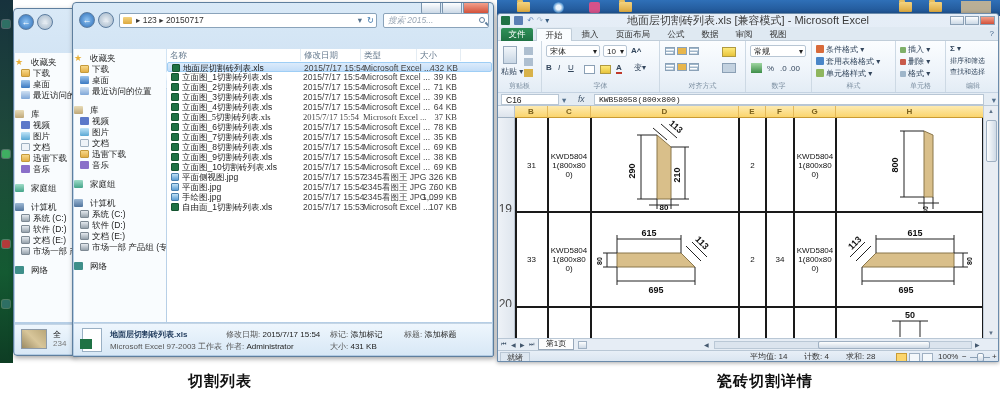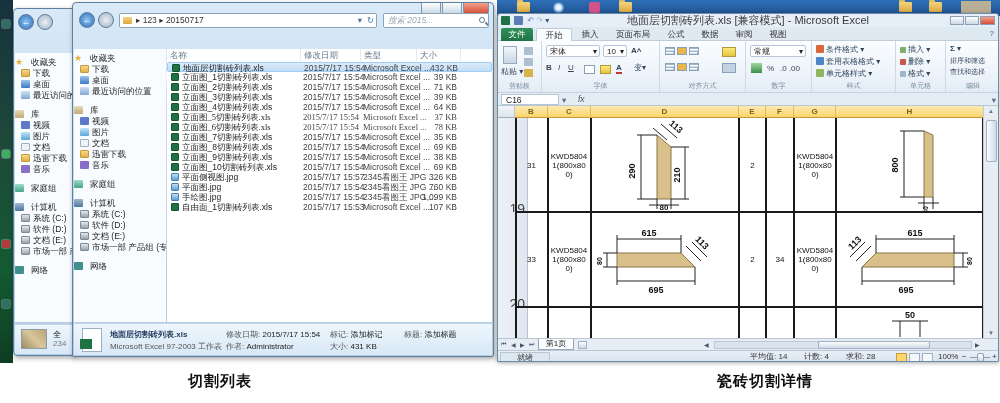--- a/index.html
+++ b/index.html
@@ -87,33 +87,33 @@
   .rbox { position:absolute; background:#fff; border:1px solid #b8c6d4; border-radius:2px; font-size:8px; line-height:11px; padding-left:3px; color:#222; white-space:nowrap; overflow:hidden; }
   .rbtn { position:absolute; font-size:8px; line-height:10px; white-space:nowrap; color:#33465c; }
   .chip { display:inline-block; width:8px; height:8px; border-radius:1px; vertical-align:-1px; margin-right:2px; }
   .alnbar { display:inline-block; width:10px; height:8px; background:linear-gradient(#fff 0 0) 0 1px/10px 1.5px no-repeat, linear-gradient(#fff 0 0) 0 4px/7px 1.5px no-repeat, linear-gradient(#fff 0 0) 0 7px/10px 1.5px no-repeat, #9fb6ca; border:1px solid #8ba2b8; margin-right:2px; }
   .fmla { position:absolute; left:0; right:0; top:79px; height:13px; background:#e4ecf4; border-bottom:1px solid #b9c7d5; font-size:8.5px; }
   .namebox { position:absolute; left:3px; top:1px; width:58px; height:11px; background:#fff; border:1px solid #b8c6d4; line-height:10px; padding-left:4px; color:#222; }
   .fmlain { position:absolute; left:96px; right:14px; top:1px; height:11px; background:#fff; border:1px solid #b8c6d4; line-height:10px; padding-left:4px; color:#222; font-family:"Liberation Mono","DejaVu Sans Mono",monospace; font-size:8px; }
   .grid { position:absolute; left:0; right:0; top:92px; height:232px; background:#fff; }
   .corner { position:absolute; left:0; top:0; width:17px; height:12px; background:linear-gradient(#f2f5f9,#dde4ec); border-right:1px solid #b9c4d1; border-bottom:1px solid #9fb0c1; }
   .chd { position:absolute; top:0; height:12px; background:linear-gradient(#fdeab0,#fbd56d); border-right:1px solid #e3b95a; border-bottom:1px solid #c99b34; font-size:8px; font-weight:bold; color:#7c611c; text-align:center; line-height:12px; }
-  .rowhdr { position:absolute; left:0; width:30px; background:linear-gradient(90deg,#eef2f7,#dfe6ee); border-right:1px solid #b9c4d1; font-size:14px; color:#444; text-align:right; padding-right:2px; }
+  .rowhdr { position:absolute; left:0; width:17px; background:linear-gradient(90deg,#eef2f7,#dfe6ee); border-right:1px solid #b9c4d1; font-size:12px; color:#444; text-align:right; padding-right:2px; }
   .vline { position:absolute; width:2px; background:#1a1a1a; }
   .hline { position:absolute; height:2px; background:#1a1a1a; }
   .cell { position:absolute; display:flex; align-items:center; justify-content:center; text-align:center; font-size:8px; color:#111; word-break:break-all; line-height:9px; }
   .vsb { position:absolute; right:0; top:92px; width:15px; height:232px; background:#e8edf3; border-left:1px solid #c2cedb; }
   .vsb .thumb { position:absolute; left:2px; top:14px; width:11px; height:42px; background:linear-gradient(90deg,#fdfefe,#cfdae6); border:1px solid #9fb0c2; border-radius:2px; }
   .sarrow { position:absolute; font-size:6px; color:#5e7288; width:100%; text-align:center; }
   .sheetbar { position:absolute; left:0; right:0; top:324px; height:12px; background:#e6edf5; border-top:1px solid #b9c7d5; font-size:8px; color:#44586e; }
   .stab { position:absolute; left:40px; top:0; width:36px; height:11px; background:#fcfdfe; border:1px solid #98a8ba; border-top:none; text-align:center; line-height:10px; color:#222; }
   .hsb-track { position:absolute; top:2px; height:8px; background:#dbe4ee; border:1px solid #bac8d6; }
   .hsb-thumb { position:absolute; top:2px; height:8px; background:linear-gradient(#fdfefe,#cfdae6); border:1px solid #9fb0c2; border-radius:2px; }
   .statusbar { position:absolute; left:0; right:0; top:336px; height:13px; background:linear-gradient(#e8eff7,#d7e3ef); border-top:1px solid #b9c7d5; font-size:8px; color:#333; line-height:12px; }
-  .readybox { position:absolute; left:2px; top:1px; padding:0 16px; height:10px; line-height:10px; background:#dde7f1; border:1px solid #b9c7d5; }
+  .readybox { position:absolute; left:2px; top:1px; padding:0 6px; height:10px; line-height:10px; background:#dde7f1; border:1px solid #b9c7d5; }
   .viewic { position:absolute; top:2px; width:11px; height:9px; background:#f4f8fb; border:1px solid #9fb0c2; }
   .viewic.on { background:#fbd56d; border-color:#c99b34; }
   .zslider { position:absolute; top:6px; height:1px; background:#8ba0b5; }
   .zknob { position:absolute; top:2px; width:7px; height:9px; background:linear-gradient(#fff,#cdd9e5); border:1px solid #8ba0b5; border-radius:2px; }
 
   .caption { position:absolute; top:372px; font-size:15px; font-weight:bold; color:#111; text-align:center; letter-spacing:1px; }
 
   svg text { font-family:"Liberation Sans","DejaVu Sans",sans-serif; font-weight:bold; fill:#111; }
 </style>
 </head>
@@ -266,21 +266,21 @@
           <span class="ftype">Microsoft Excel ...</span>
           <span class="fsize">64 KB</span>
         </div>
       <div class="frow" style="top:63px;font-family:Liberation Serif, serif;">
           <span class="fic ic-xls"></span>
           <span class="fname">立面图_5切割砖列表.xls</span>
           <span class="fdate">2015/7/17 15:54</span>
           <span class="ftype">Microsoft Excel ...</span>
           <span class="fsize">37 KB</span>
         </div>
-      <div class="frow" style="top:73px;font-family:Liberation Serif, serif;">
+      <div class="frow" style="top:73px;">
           <span class="fic ic-xls"></span>
           <span class="fname">立面图_6切割砖列表.xls</span>
           <span class="fdate">2015/7/17 15:54</span>
           <span class="ftype">Microsoft Excel ...</span>
           <span class="fsize">78 KB</span>
         </div>
       <div class="frow" style="top:83px;">
           <span class="fic ic-xls"></span>
           <span class="fname">立面图_7切割砖列表.xls</span>
           <span class="fdate">2015/7/17 15:54</span>
@@ -438,20 +438,21 @@
         <div class="rbtn" style="left:4px;top:15px;font-size:7px;"><span>排序和筛选</span></div>
         <div class="rbtn" style="left:4px;top:26px;font-size:7px;"><span>查找和选择</span></div>
         <div class="rlabel">编辑</div>
       </div>
     </div>
 
     <div class="fmla">
       <div class="namebox">C16</div>
       <div class="abs" style="left:64px;top:2px;color:#55718d;">▾</div>
       <div class="abs" style="left:80px;top:1px;font-style:italic;color:#44586e;">fx</div>
+      <div class="fmlain">KWB58058(800x800)</div>
       <div class="abs" style="right:2px;top:2px;color:#55718d;">▾</div>
     </div>
 
     <div class="grid">
       <div class="corner"></div>
       <div class="chd" style="left:17px;width:33px;">B</div>
       <div class="chd" style="left:50px;width:43px;">C</div>
       <div class="chd" style="left:93px;width:148px;">D</div>
       <div class="chd" style="left:241px;width:27px;">E</div>
       <div class="chd" style="left:268px;width:28px;">F</div>

